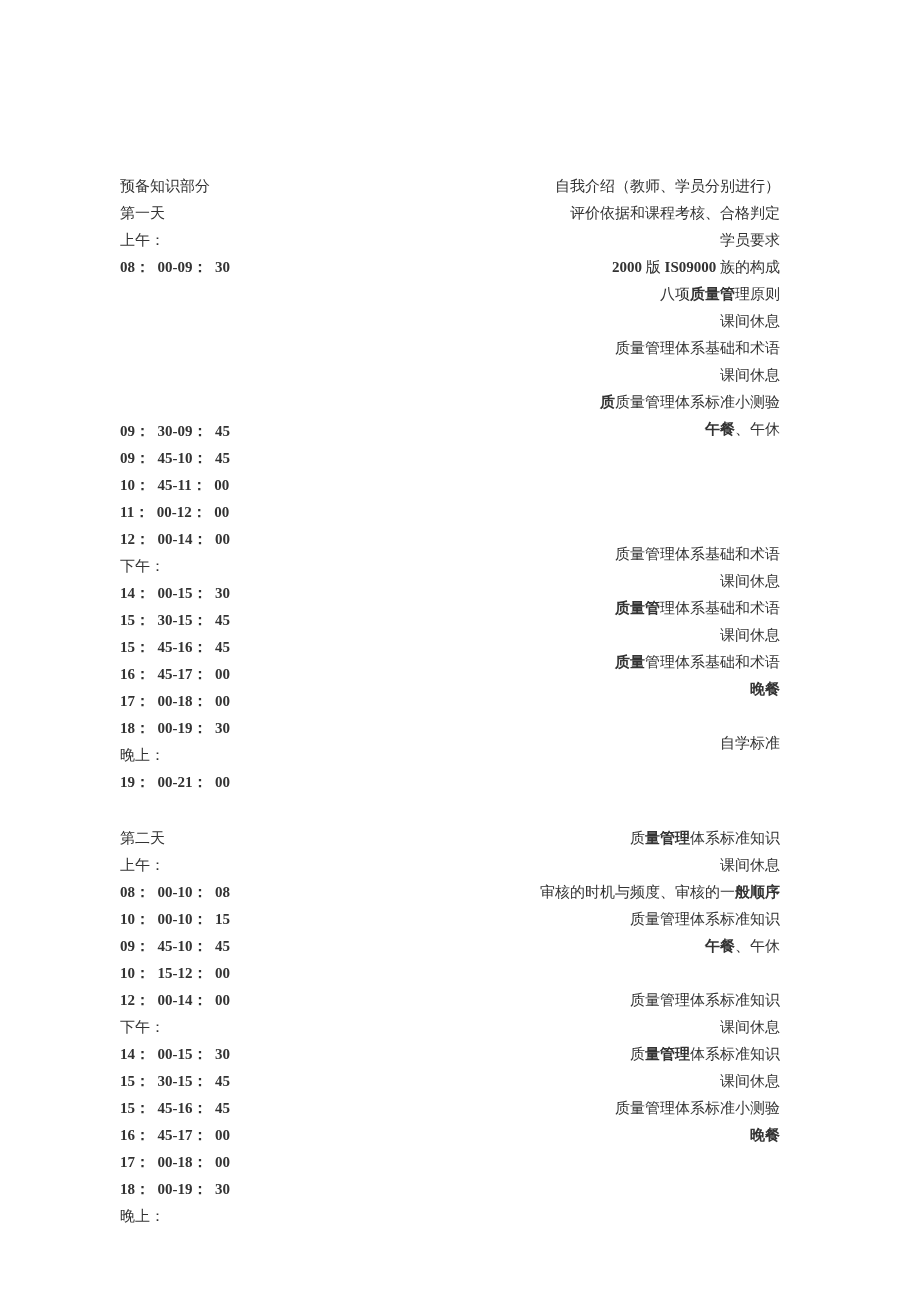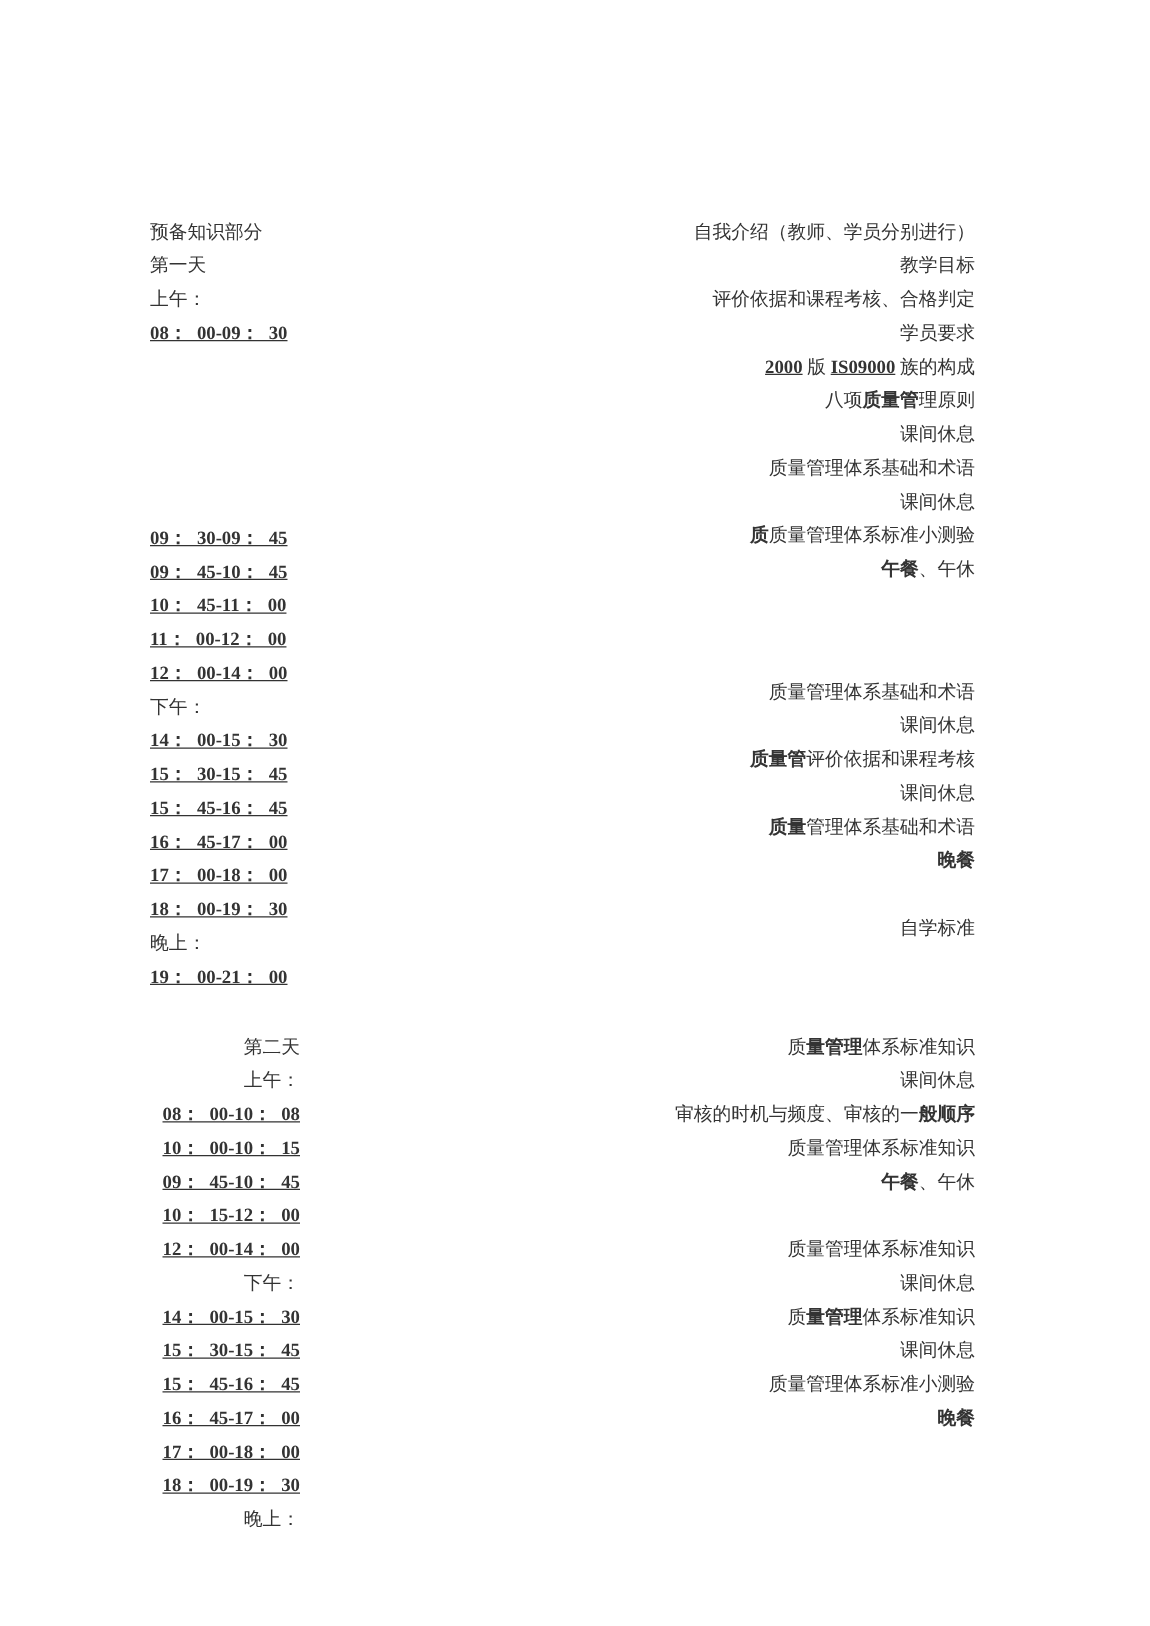--- a/index.html
+++ b/index.html
@@ -26,21 +26,21 @@
     width: 120px;
   }
   .right-col {
     left: 240px;
     top: 173px;
     width: 540px;
     text-align: right;
   }
   .row { white-space: nowrap; }
   .b { font-weight: bold; }
-  .ft { font-family: "Times New Roman", "SimSun", serif; text-decoration: underline; }
+  .ft { font-family: "Times New Roman", "SimSun", serif; }
 </style>
 </head>
 <body>
 
 <div class="page">
 
   <div class="col left-col" style="top:173px;">
       <div class="row"><span>预备知识部分</span></div>
       <div class="row"><span>第一天</span></div>
       <div class="row"><span>上午：</span></div>
@@ -57,56 +57,55 @@
       <div class="row"><span class="b ft">14： 00-15： 30</span></div>
       <div class="row"><span class="b ft">15： 30-15： 45</span></div>
       <div class="row"><span class="b ft">15： 45-16： 45</span></div>
       <div class="row"><span class="b ft">16： 45-17： 00</span></div>
       <div class="row"><span class="b ft">17： 00-18： 00</span></div>
       <div class="row"><span class="b ft">18： 00-19： 30</span></div>
       <div class="row"><span>晚上：</span></div>
       <div class="row"><span class="b ft">19： 00-21： 00</span></div>
     </div>
 
-  <div class="col left-col" style="top:825px;text-align:right;">
+  <div class="col left-col" style="top:825px;">
       <div class="row"><span>第二天</span></div>
       <div class="row"><span>上午：</span></div>
       <div class="row"><span class="b ft">08： 00-10： 08</span></div>
       <div class="row"><span class="b ft">10： 00-10： 15</span></div>
       <div class="row"><span class="b ft">09： 45-10： 45</span></div>
       <div class="row"><span class="b ft">10： 15-12： 00</span></div>
       <div class="row"><span class="b ft">12： 00-14： 00</span></div>
       <div class="row"><span>下午：</span></div>
       <div class="row"><span class="b ft">14： 00-15： 30</span></div>
       <div class="row"><span class="b ft">15： 30-15： 45</span></div>
       <div class="row"><span class="b ft">15： 45-16： 45</span></div>
       <div class="row"><span class="b ft">16： 45-17： 00</span></div>
       <div class="row"><span class="b ft">17： 00-18： 00</span></div>
       <div class="row"><span class="b ft">18： 00-19： 30</span></div>
       <div class="row"><span>晚上：</span></div>
     </div>
 
   <div class="col right-col" style="top:173px;">
       <div class="row"><span class="">自我介绍（教师、学员分别进行）</span></div>
-      <div class="row"><span class="">教学目标</span></div>
       <div class="row"><span class="">评价依据和课程考核、合格判定</span></div>
       <div class="row"><span class="">学员要求</span></div>
       <div class="row"><span class="b ft">2000</span><span class=""> 版 </span><span class="b ft">IS09000</span><span class=""> 族的构成</span></div>
       <div class="row"><span class="">八项</span><span class="b">质量管</span><span class="">理原则</span></div>
       <div class="row"><span class="">课间休息</span></div>
       <div class="row"><span class="">质量管理体系基础和术语</span></div>
       <div class="row"><span class="">课间休息</span></div>
       <div class="row"><span class="b">质</span><span class="">质量管理体系标准小测验</span></div>
       <div class="row"><span class="b">午餐</span><span class="">、午休</span></div>
     </div>
 
   <div class="col right-col" style="top:541px;">
       <div class="row"><span class="">质量管理体系基础和术语</span></div>
       <div class="row"><span class="">课间休息</span></div>
-      <div class="row"><span class="b">质量管</span><span class="">评价依据和课程考核</span></div>
+      <div class="row"><span class="b">质量管</span><span class="">理体系基础和术语</span></div>
       <div class="row"><span class="">课间休息</span></div>
       <div class="row"><span class="b">质量</span><span class="">管理体系基础和术语</span></div>
       <div class="row"><span class="b">晚餐</span></div>
     </div>
 
   <div class="col right-col" style="top:730px;">
       <div class="row"><span class="">自学标准</span></div>
     </div>
 
   <div class="col right-col" style="top:825px;">

